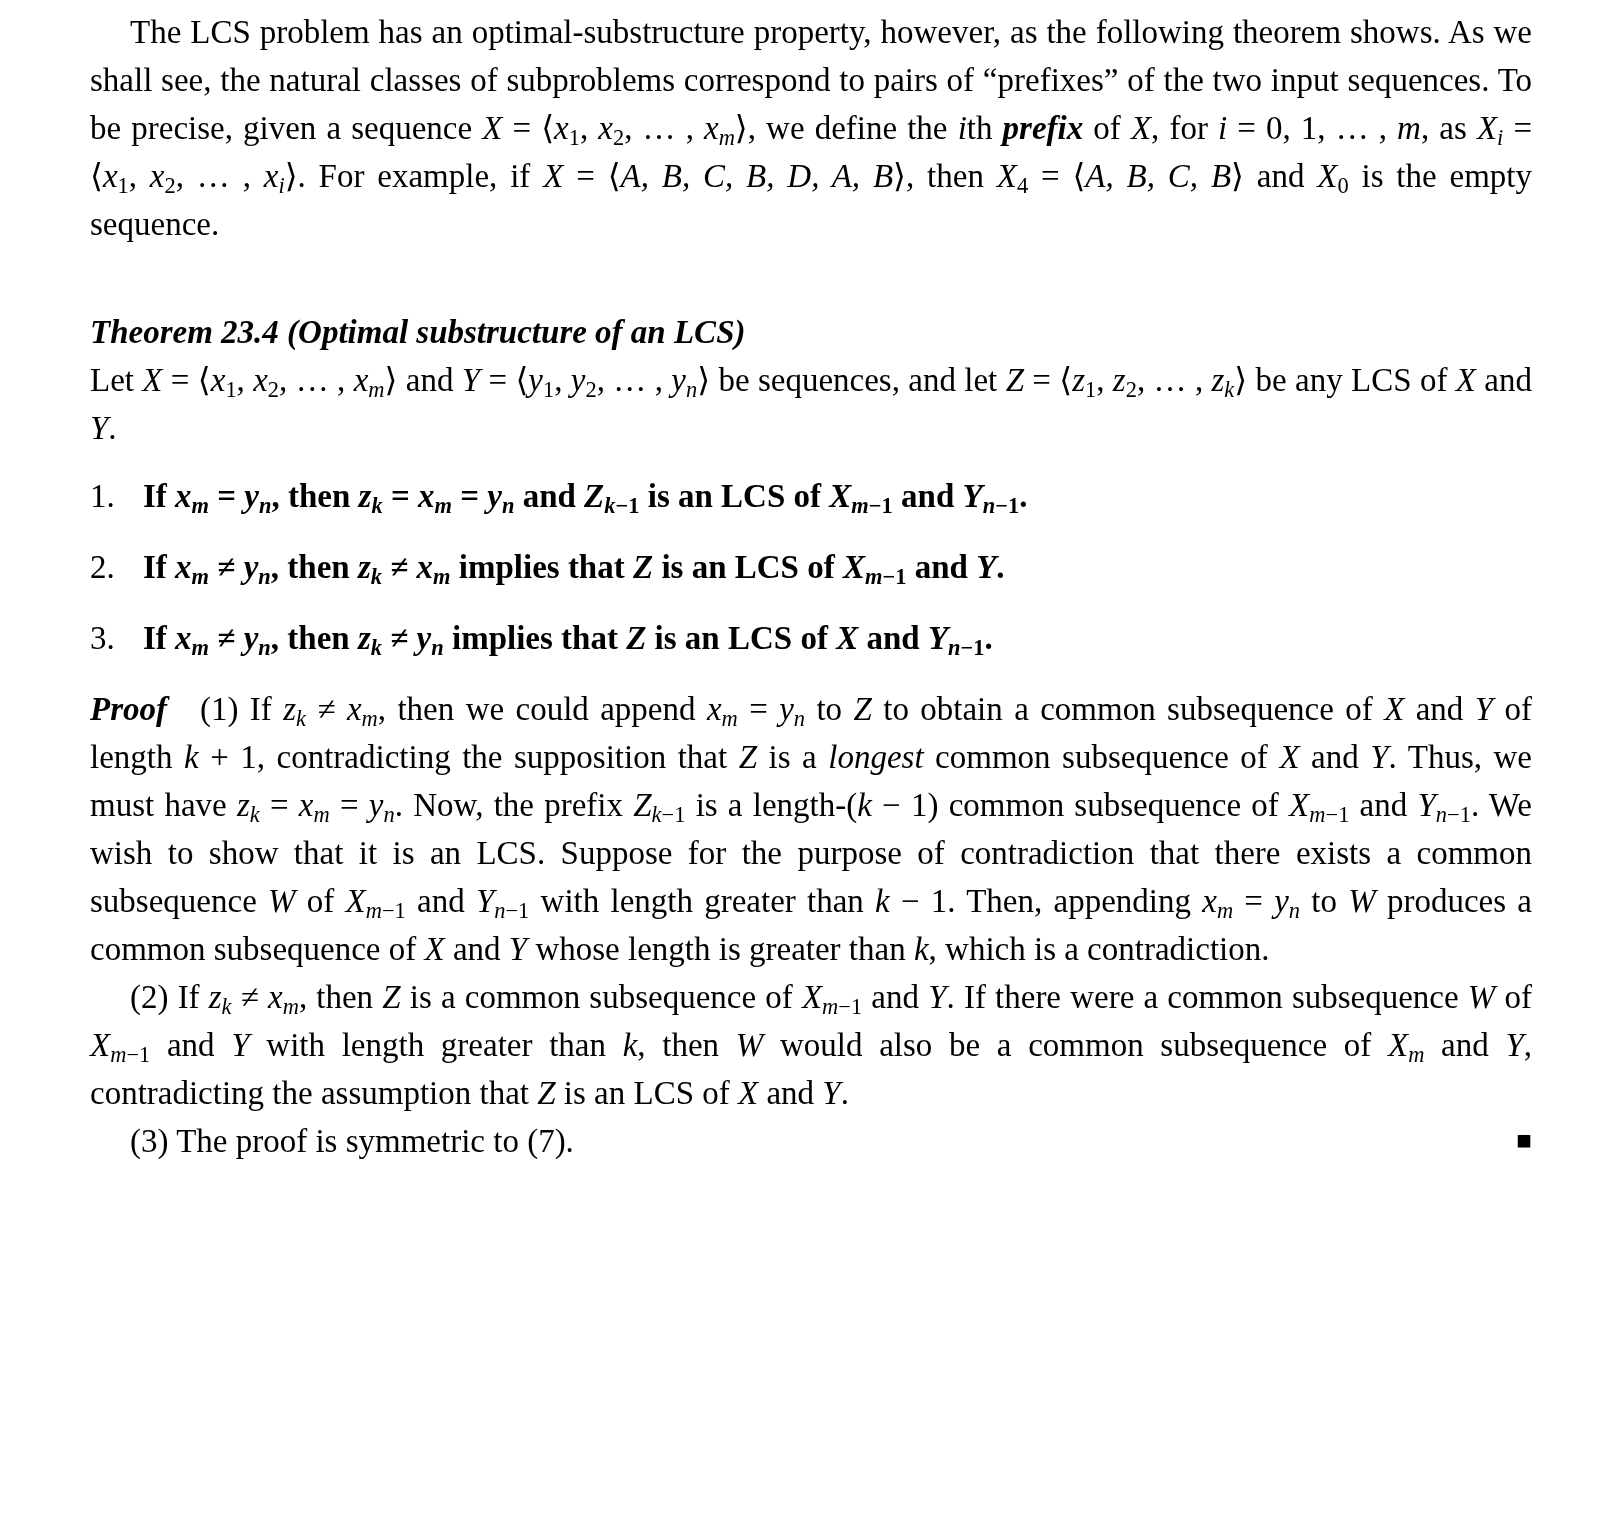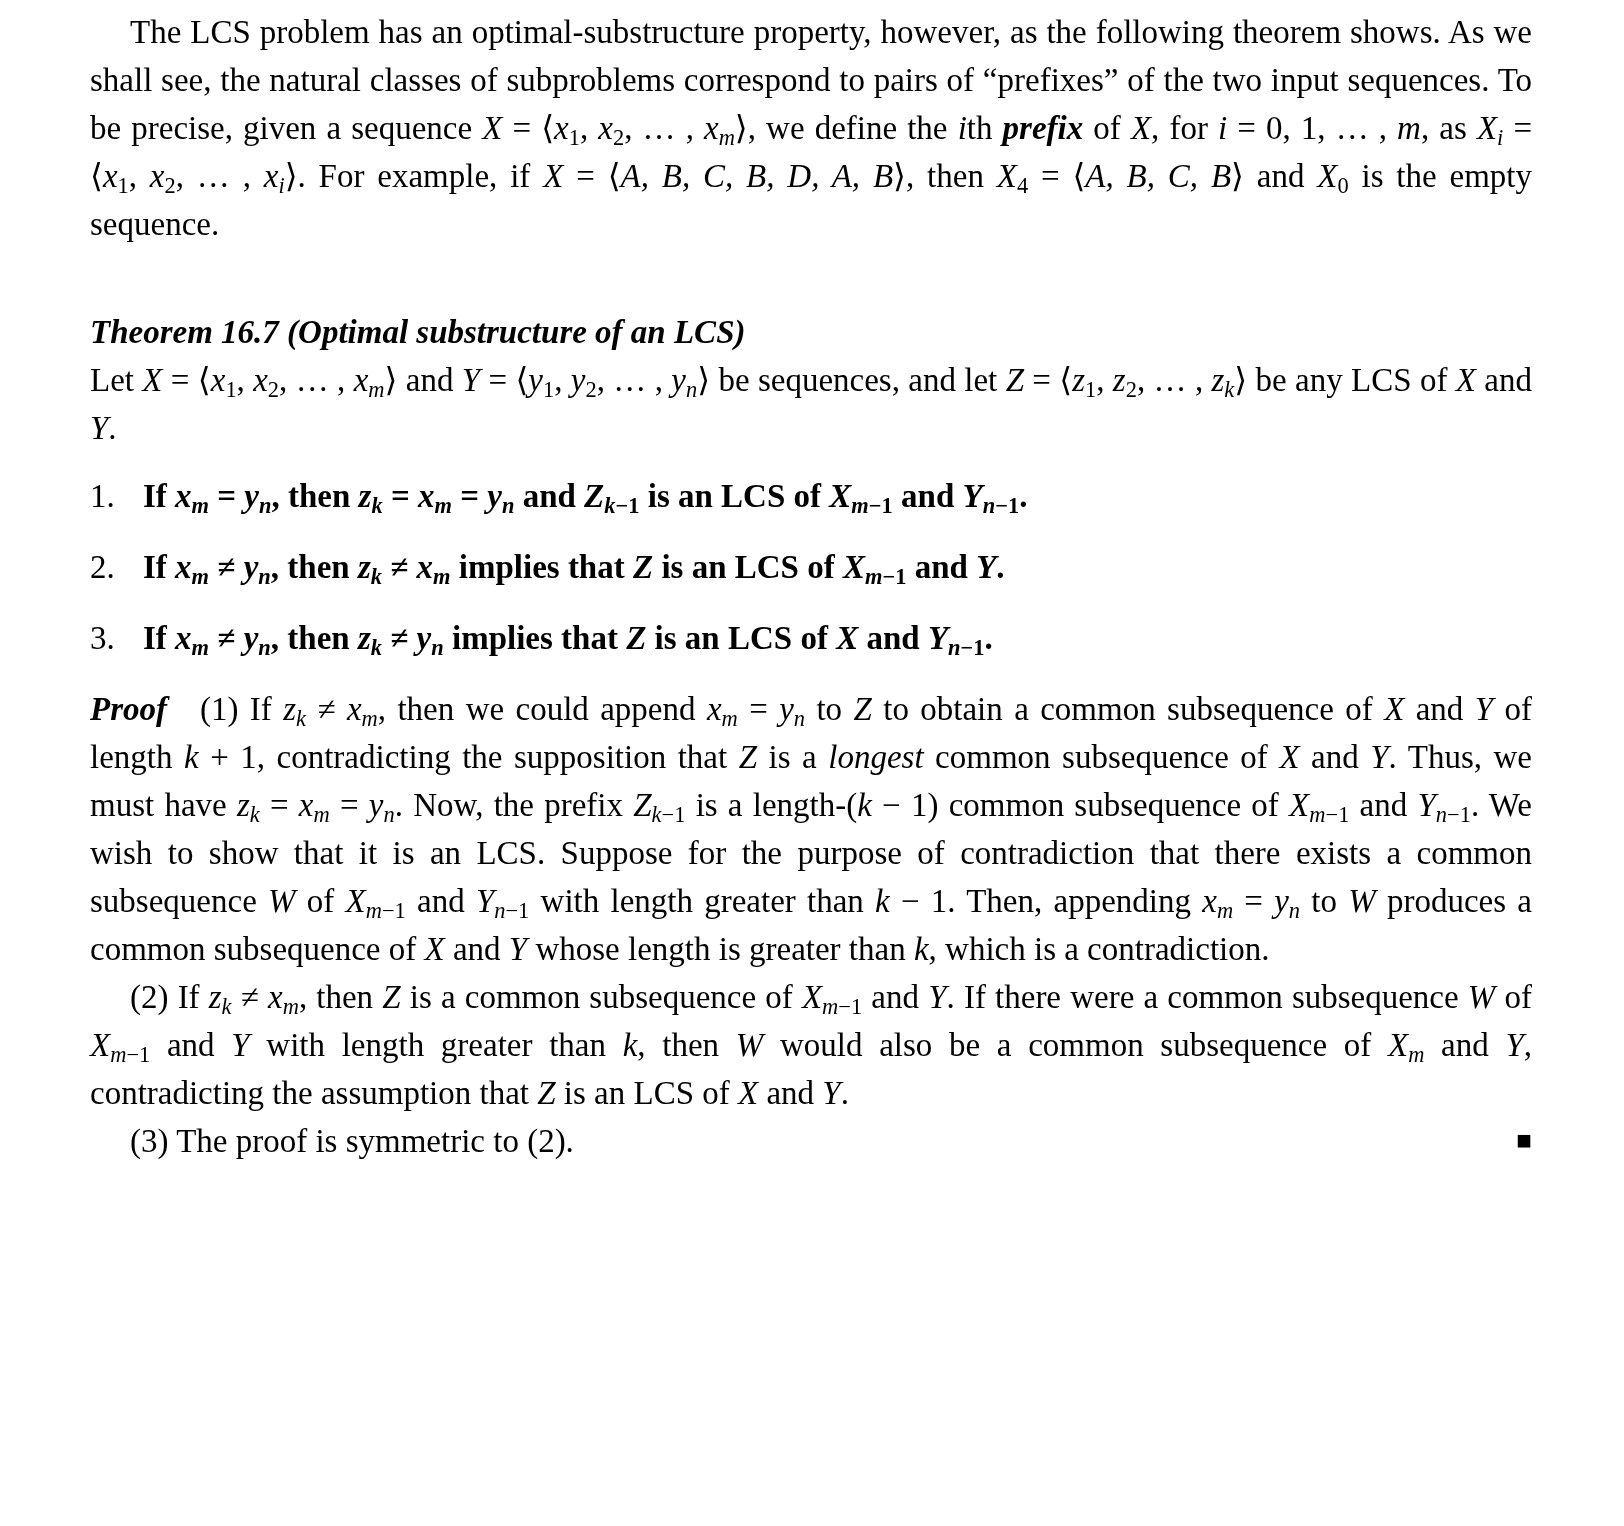--- a/index.html
+++ b/index.html
@@ -51,21 +51,21 @@
     line-height: 48px;
   }
 </style>
 </head>
 <body>
 
 <div class="page">
 
   <p class="para indent"><span>The LCS problem has an optimal-substructure property, however, as the following theorem shows. As we shall see, the natural classes of subproblems correspond to pairs of “prefixes” of the two input sequences. To be precise, given a sequence </span><span class="i">X</span><span> = ⟨</span><span class="i">x</span><span class="sub">1</span><span>, </span><span class="i">x</span><span class="sub">2</span><span>, … , </span><span class="i">x</span><span class="i sub">m</span><span>⟩, we define the </span><span class="i">i</span><span>th </span><span class="bi">prefix</span><span> of </span><span class="i">X</span><span>, for </span><span class="i">i</span><span> = 0, 1, … , </span><span class="i">m</span><span>, as </span><span class="i">X</span><span class="i sub">i</span><span> = ⟨</span><span class="i">x</span><span class="sub">1</span><span>, </span><span class="i">x</span><span class="sub">2</span><span>, … , </span><span class="i">x</span><span class="i sub">i</span><span>⟩. For example, if </span><span class="i">X</span><span> = ⟨</span><span class="i">A, B, C, B, D, A, B</span><span>⟩, then </span><span class="i">X</span><span class="sub">4</span><span> = ⟨</span><span class="i">A, B, C, B</span><span>⟩ and </span><span class="i">X</span><span class="sub">0</span><span> is the empty sequence.</span></p>
 
-  <h3 class="theorem-head">Theorem 16.7 (Optimal substructure of an LCS)</h3>
+  <h3 class="theorem-head">Theorem 23.4 (Optimal substructure of an LCS)</h3>
 
   <p class="para"><span>Let </span><span class="i">X</span><span> = ⟨</span><span class="i">x</span><span class="sub">1</span><span>, </span><span class="i">x</span><span class="sub">2</span><span>, … , </span><span class="i">x</span><span class="i sub">m</span><span>⟩ and </span><span class="i">Y</span><span> = ⟨</span><span class="i">y</span><span class="sub">1</span><span>, </span><span class="i">y</span><span class="sub">2</span><span>, … , </span><span class="i">y</span><span class="i sub">n</span><span>⟩ be sequences, and let </span><span class="i">Z</span><span> = ⟨</span><span class="i">z</span><span class="sub">1</span><span>, </span><span class="i">z</span><span class="sub">2</span><span>, … , </span><span class="i">z</span><span class="i sub">k</span><span>⟩ be any LCS of </span><span class="i">X</span><span> and </span><span class="i">Y</span><span>.</span></p>
 
   <div class="cases">
     <div class="case">
       <span class="case-num">1.</span>
       <div class="case-body"><span>If </span><span class="i">x</span><span class="i sub">m</span><span> = </span><span class="i">y</span><span class="i sub">n</span><span>, then </span><span class="i">z</span><span class="i sub">k</span><span> = </span><span class="i">x</span><span class="i sub">m</span><span> = </span><span class="i">y</span><span class="i sub">n</span><span> and </span><span class="i">Z</span><span class="i sub">k</span><span class="sub">−1</span><span> is an LCS of </span><span class="i">X</span><span class="i sub">m</span><span class="sub">−1</span><span> and </span><span class="i">Y</span><span class="i sub">n</span><span class="sub">−1</span><span>.</span></div>
     </div>
     <div class="case">
       <span class="case-num">2.</span>
@@ -74,15 +74,15 @@
     <div class="case">
       <span class="case-num">3.</span>
       <div class="case-body"><span>If </span><span class="i">x</span><span class="i sub">m</span><span> ≠ </span><span class="i">y</span><span class="i sub">n</span><span>, then </span><span class="i">z</span><span class="i sub">k</span><span> ≠ </span><span class="i">y</span><span class="i sub">n</span><span> implies that </span><span class="i">Z</span><span> is an LCS of </span><span class="i">X</span><span> and </span><span class="i">Y</span><span class="i sub">n</span><span class="sub">−1</span><span>.</span></div>
     </div>
   </div>
 
   <p class="para proof-first"><span class="bi">Proof</span><span> (1) If </span><span class="i">z</span><span class="i sub">k</span><span> ≠ </span><span class="i">x</span><span class="i sub">m</span><span>, then we could append </span><span class="i">x</span><span class="i sub">m</span><span> = </span><span class="i">y</span><span class="i sub">n</span><span> to </span><span class="i">Z</span><span> to obtain a common subsequence of </span><span class="i">X</span><span> and </span><span class="i">Y</span><span> of length </span><span class="i">k</span><span> + 1, contradicting the supposition that </span><span class="i">Z</span><span> is a </span><span class="i">longest</span><span> common subsequence of </span><span class="i">X</span><span> and </span><span class="i">Y</span><span>. Thus, we must have </span><span class="i">z</span><span class="i sub">k</span><span> = </span><span class="i">x</span><span class="i sub">m</span><span> = </span><span class="i">y</span><span class="i sub">n</span><span>. Now, the prefix </span><span class="i">Z</span><span class="i sub">k</span><span class="sub">−1</span><span> is a length-(</span><span class="i">k</span><span> − 1) common subsequence of </span><span class="i">X</span><span class="i sub">m</span><span class="sub">−1</span><span> and </span><span class="i">Y</span><span class="i sub">n</span><span class="sub">−1</span><span>. We wish to show that it is an LCS. Suppose for the purpose of contradiction that there exists a common subsequence </span><span class="i">W</span><span> of </span><span class="i">X</span><span class="i sub">m</span><span class="sub">−1</span><span> and </span><span class="i">Y</span><span class="i sub">n</span><span class="sub">−1</span><span> with length greater than </span><span class="i">k</span><span> − 1. Then, appending </span><span class="i">x</span><span class="i sub">m</span><span> = </span><span class="i">y</span><span class="i sub">n</span><span> to </span><span class="i">W</span><span> produces a common subsequence of </span><span class="i">X</span><span> and </span><span class="i">Y</span><span> whose length is greater than </span><span class="i">k</span><span>, which is a contradiction.</span></p>
 
   <p class="para indent"><span>(2) If </span><span class="i">z</span><span class="i sub">k</span><span> ≠ </span><span class="i">x</span><span class="i sub">m</span><span>, then </span><span class="i">Z</span><span> is a common subsequence of </span><span class="i">X</span><span class="i sub">m</span><span class="sub">−1</span><span> and </span><span class="i">Y</span><span>. If there were a common subsequence </span><span class="i">W</span><span> of </span><span class="i">X</span><span class="i sub">m</span><span class="sub">−1</span><span> and </span><span class="i">Y</span><span> with length greater than </span><span class="i">k</span><span>, then </span><span class="i">W</span><span> would also be a common subsequence of </span><span class="i">X</span><span class="i sub">m</span><span> and </span><span class="i">Y</span><span>, contradicting the assumption that </span><span class="i">Z</span><span> is an LCS of </span><span class="i">X</span><span> and </span><span class="i">Y</span><span>.</span></p>
 
-  <p class="para indent"><span class="qed">■</span><span><span>(3) The proof is symmetric to (2).</span></span></p>
+  <p class="para indent"><span class="qed">■</span><span><span>(3) The proof is symmetric to (7).</span></span></p>
 
 </div>
 
 </body></html>

